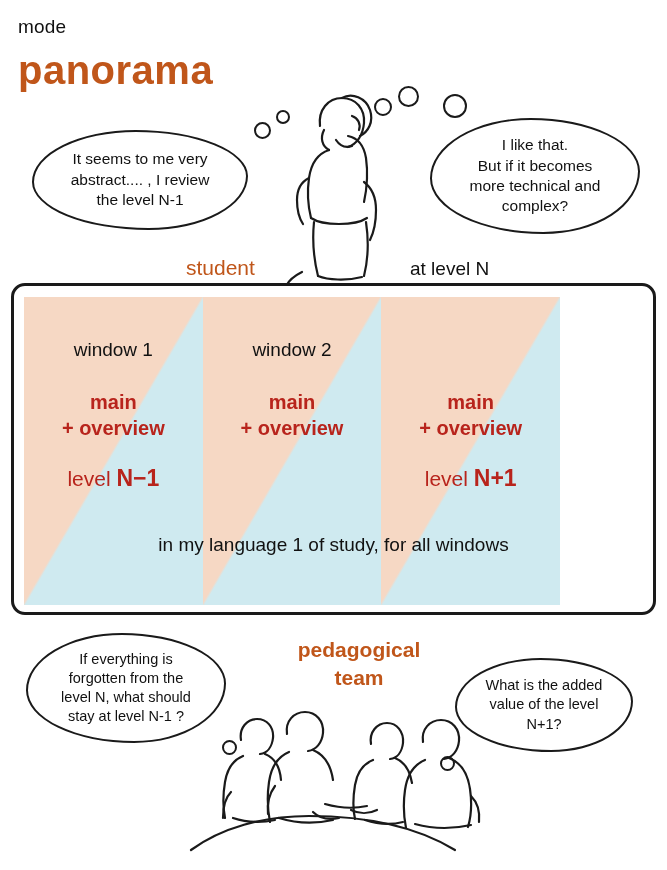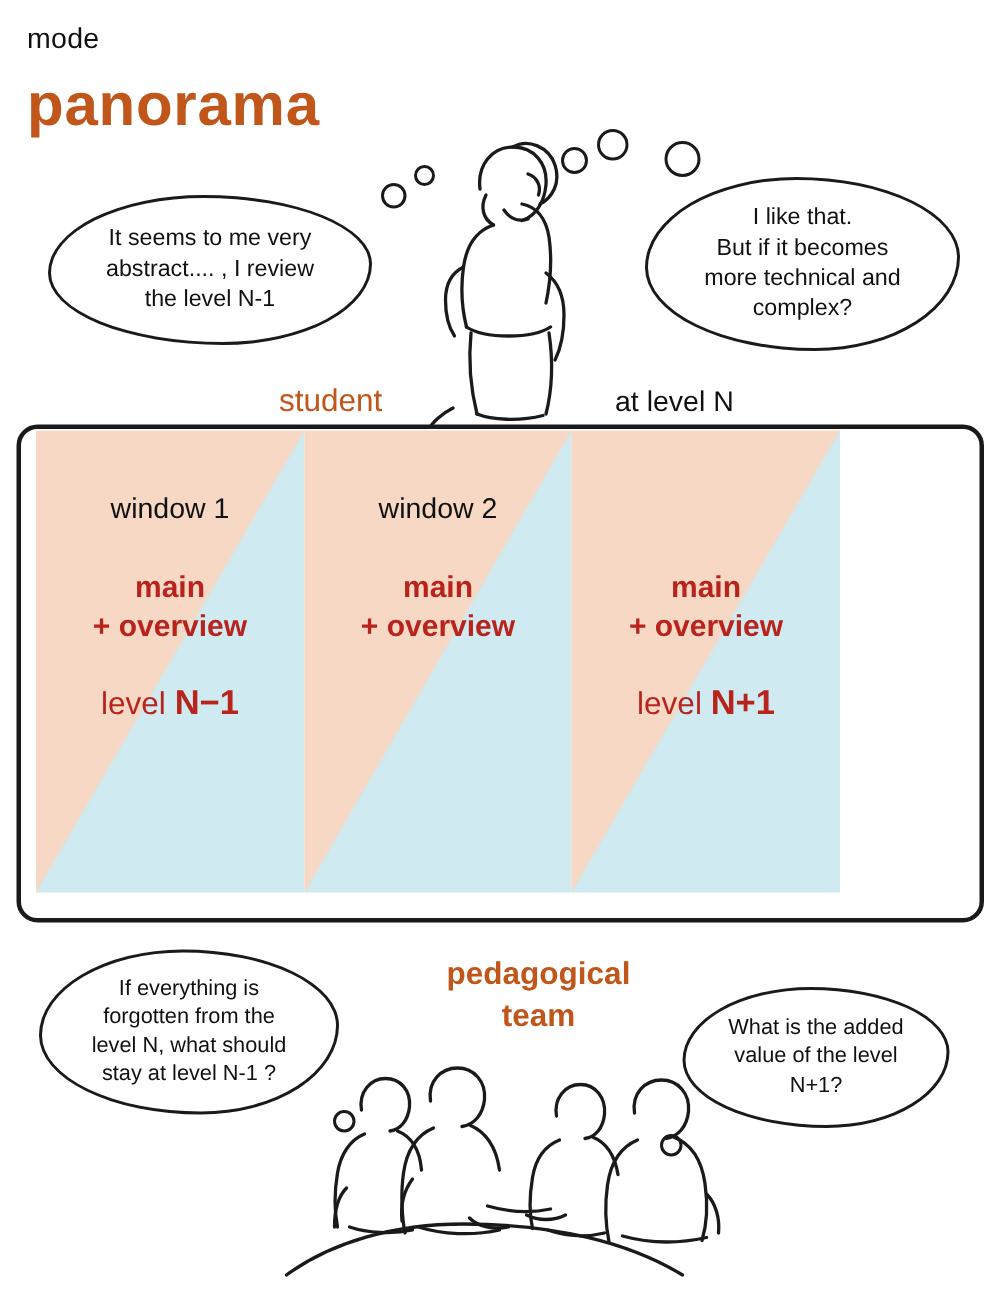--- a/index.html
+++ b/index.html
@@ -126,21 +126,21 @@
     width: 645px;
     height: 332px;
     border: 3px solid #1a1a1a;
     border-radius: 14px;
     box-sizing: border-box;
     background: #ffffff;
   }
   #windows-row {
     position: absolute;
     left: 10px;
-    top: 1px;
+    top: 11px;
     width: 536px;
     height: 308px;
     display: flex;
     justify-content: space-between;
   }
   .window-col {
     width: 198px;
     height: 308px;
     position: relative;
     overflow: hidden;
@@ -268,20 +268,21 @@
 
     <div class="window-col">
       <div class="window-main">main
 + overview</div>
       <div class="window-level">
         <span>level </span><b>N+1</b>
       </div>
     </div>
 
   </div>
+  <div id="language-note">in my language 1 of study, for all windows</div>
 </div>
 
 <div class="bubble bubble-cloud" id="bubble-team-left">
   <p>If everything  is
 forgotten from the
 level N, what should
 stay at level  N-1 ?</p>
 </div>
 <div class="dot" style="left:222px; top:740px; width:11px; height:11px;"></div>
 

